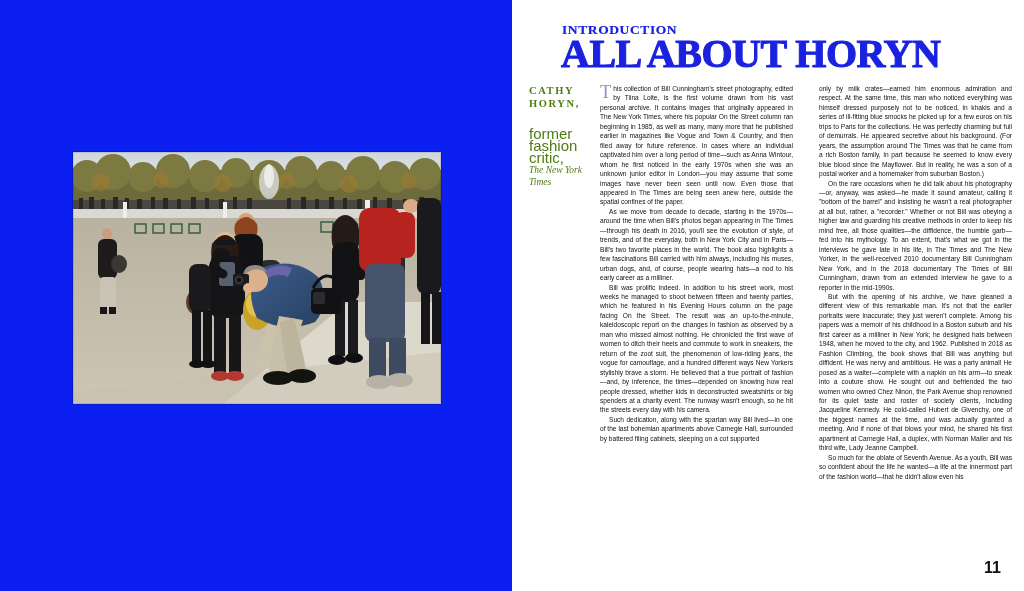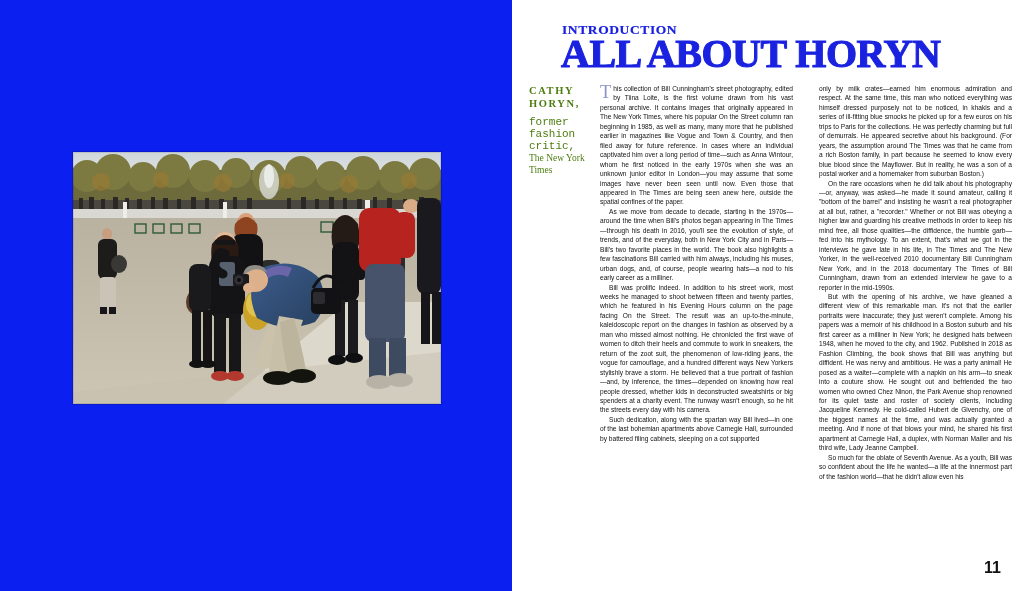--- a/index.html
+++ b/index.html
@@ -47,26 +47,26 @@
     position:absolute;left:17px;top:84px;width:74px;
     color:#4d7c0f;
   }
   .byline .name{
     font-family:"Liberation Serif",serif;
     font-weight:700;font-size:10.5px;line-height:13px;
     letter-spacing:1.6px;
     text-transform:uppercase;
   }
   .byline .role{
-    font-family:Liberation Mono, monospace;
-    font-size:11px;line-height:12px;margin-top:6px;
+    font-family:Liberation Sans, sans-serif;
+    font-size:15px;line-height:12px;margin-top:18px;
   }
   .byline .pub{
     font-family:"Liberation Serif",serif;
-    font-size:9.5px;line-height:12px;
+    font-style:italic;font-size:9.5px;line-height:12px;
   }
 
   
   .cols{
     position:absolute;left:88px;top:84px;width:412px;height:472px;
   }
   .col{
     position:absolute;top:0;width:193px;height:472px;
     font-family:"Liberation Sans",sans-serif;
     font-size:6.6px;line-height:9.45px;

